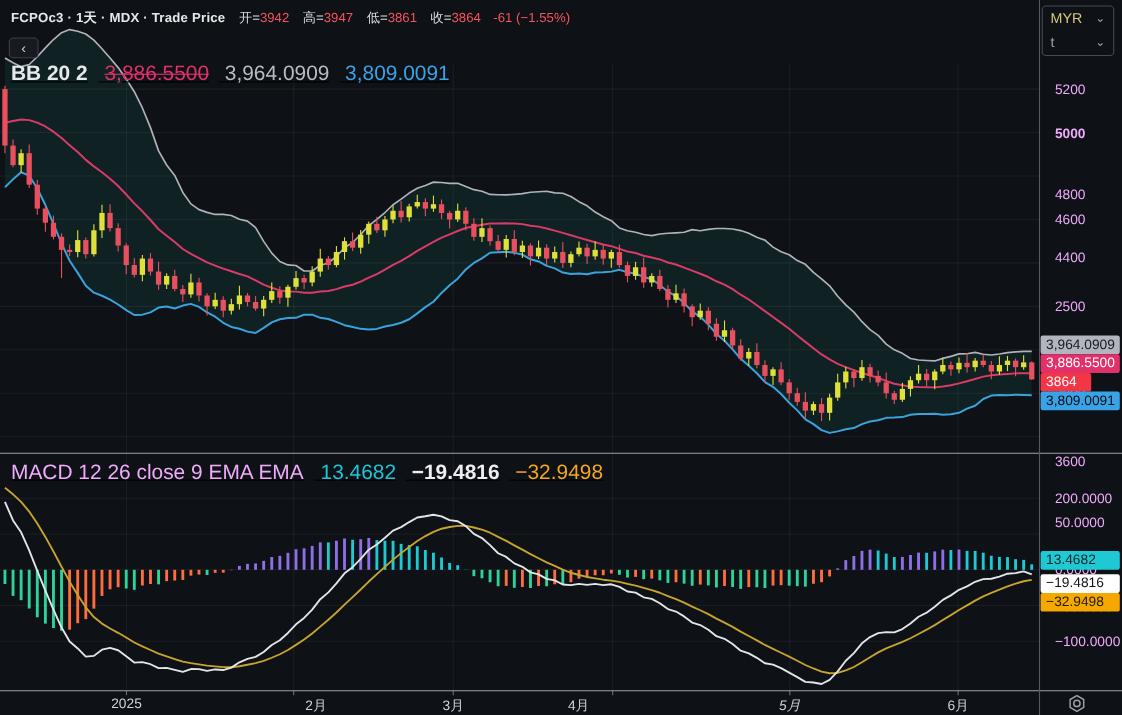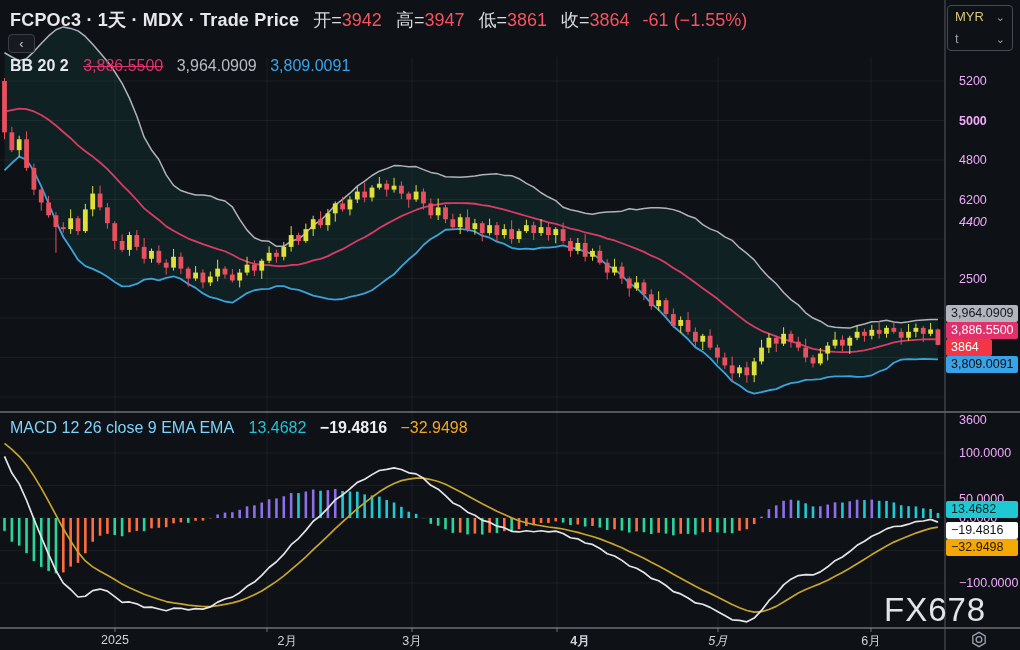--- a/index.html
+++ b/index.html
@@ -1,27 +1,27 @@
 <!DOCTYPE html>
 <html><head>
 <meta charset="utf-8">
 <style>
   * { margin:0; padding:0; box-sizing:border-box; }
   body { background:#000; font-family:"Liberation Sans", sans-serif; }
   #app { position:relative; width:1020px; height:650px; background:#0e1115; overflow:hidden; }
   #chart-svg { position:absolute; left:0; top:0; }
-  .hdr { position:absolute; left:10px; top:8px; font-size:18px; color:#d8dbe0; white-space:nowrap; }
+  .hdr { position:absolute; left:10px; top:8px; font-size:12px; color:#d8dbe0; white-space:nowrap; }
   .hdr .sym { color:#e6e8ec; font-weight:bold; letter-spacing:.2px; }
   .hdr .lbl { color:#d8dbe0; margin-left:9px; }
   .hdr .val { color:#f7525f; }
   .hdr .chg { color:#f7525f; margin-left:8px; }
   .backbtn { position:absolute; left:8px; top:34px; width:27px; height:19px; border:1px solid #3a3e47;
              border-radius:4px; background:#171b21; color:#c9ccd4; font-size:13px; line-height:17px;
              text-align:center; cursor:pointer; }
-  .legend { position:absolute; left:10px; font-size:16px; white-space:nowrap; }
+  .legend { position:absolute; left:10px; font-size:19px; white-space:nowrap;text-decoration:underline; }
   .legend .t { color:#e6e8ec; font-weight:bold; margin-right:10px; }
   .legend span { margin-right:9px; }
   #bb-legend { top:57px; }
   #macd-legend { top:419px; }
   .strike { text-decoration:line-through; }
   #right-axis { position:absolute; left:946px; top:0; width:74px; height:650px; cursor:ns-resize; }
   .axlabel { position:absolute; left:13px; height:16px; line-height:16px; font-size:12.5px; color:#f0abfc; }
   .tag { position:absolute; left:0; width:72px; height:17px; line-height:17px; font-size:12.5px;
          padding-left:5px; border-radius:2px; white-space:nowrap; overflow:hidden; }
   #time-axis { position:absolute; left:0; top:628px; width:945px; height:22px; cursor:ew-resize;padding-left:20px; }
@@ -477,70 +477,69 @@
   </div>
 
   <div class="legend" id="bb-legend">
     <span class="t">BB 20 2</span>
     <span class="strike" style="color:#e0316b">3,886.5500</span>
     <span style="color:#b9bcc5">3,964.0909</span>
     <span style="color:#3aa3e8">3,809.0091</span>
   </div>
 
   <div class="legend" id="macd-legend">
-    <span class="t" style="font-weight:normal;color:#7dd3fc">MACD 12 26 close 9 EMA EMA</span>
+    <span class="t" style="font-weight:normal;color:#f0abfc">MACD 12 26 close 9 EMA EMA</span>
     <span style="color:#1fc4d6">13.4682</span>
     <span style="color:#eceef1;font-weight:bold">−19.4816</span>
     <span style="color:#f5a623">−32.9498</span>
   </div>
 
   <div id="cur-box">
     <div class="cur-row">
       <span id="cur-label">MYR</span>
       <span class="chev">⌄</span>
     </div>
     <div class="cur-row">
       <span id="unit-label">t</span>
       <span class="chev">⌄</span>
     </div>
   </div>
 
   <div id="right-axis">
       <div class="axlabel" style="top: 73px;">5200</div>
       <div class="axlabel" style="top: 112.5px; font-weight: bold;">5000</div>
-      <div class="axlabel" style="top: 152px;">4800</div>
-      <div class="axlabel" style="top: 191.5px;">6200</div>
-      <div class="axlabel" style="top: 214px; font-style: italic;">4400</div>
+      <div class="axlabel" style="top: 169px;">4800</div>
+      <div class="axlabel" style="top: 191.5px;">4600</div>
+      <div class="axlabel" style="top: 226px;">4400</div>
       <div class="axlabel" style="top: 270.5px;">2500</div>
       <div class="axlabel" style="top: 310px;">4000</div>
       <div class="axlabel" style="top: 349.5px;">3800</div>
       <div class="axlabel" style="top: 389px; margin-top: 23px;">3600</div>
-      <div class="axlabel" style="top: 445px;">100.0000</div>
-      <div class="axlabel" style="top: 467px; margin-top: 24px;">50.0000</div>
+      <div class="axlabel" style="top: 445px;">200.0000</div>
+      <div class="axlabel" style="top: 467px;">50.0000</div>
       <div class="axlabel" style="top: 510px;">0.0000</div>
       <div class="axlabel" style="top: 542.5px;">−50.0000</div>
       <div class="axlabel" style="top: 575px;">−100.0000</div>
       <div class="tag" style="top: 305px; background: rgb(178, 181, 190); color: rgb(21, 24, 29);">3,964.0909</div>
       <div class="tag" style="top: 322px; background: rgb(224, 49, 107); color: rgb(255, 255, 255);">3,886.5500</div>
       <div class="tag" style="top: 339px; width: 46px; background: rgb(242, 54, 69); color: rgb(255, 255, 255);">3864</div>
       <div class="tag" style="top: 356px; background: rgb(58, 163, 232); color: rgb(12, 14, 18);">3,809.0091</div>
       <div class="tag" style="top: 501px; background: rgb(31, 201, 212); color: rgb(6, 38, 42);">13.4682</div>
       <div class="tag" style="top: 522px; background: rgb(255, 255, 255); color: rgb(17, 19, 24);">−19.4816</div>
       <div class="tag" style="top: 539px; background: rgb(245, 168, 0); color: rgb(34, 26, 2);">−32.9498</div>
     </div>
   <div id="time-axis">
       <div class="month" style="left: 85px;">2025</div>
       <div class="month" style="left: 237px; text-align: right;">2月</div>
       <div class="month" style="left: 382px;">3月</div>
-      <div class="month" style="left: 550px; font-weight: bold;">4月</div>
+      <div class="month" style="left: 496px;">4月</div>
       <div class="month" style="left: 688px; font-style: italic;">5月</div>
       <div class="month" style="left: 841px;">6月</div>
     </div>
 
-  <div id="watermark">FX678</div>
 
   <div id="unit-btn">
     <svg width="20" height="19" viewBox="0 0 20 20">
       <polygon points="10,2.5 16.5,6.25 16.5,13.75 10,17.5 3.5,13.75 3.5,6.25" fill="none" stroke="#9aa0aa" stroke-width="1.4"></polygon>
       <circle cx="10" cy="10" r="3" fill="none" stroke="#9aa0aa" stroke-width="1.4"></circle>
     </svg>
   </div>
 
 </div>
 

